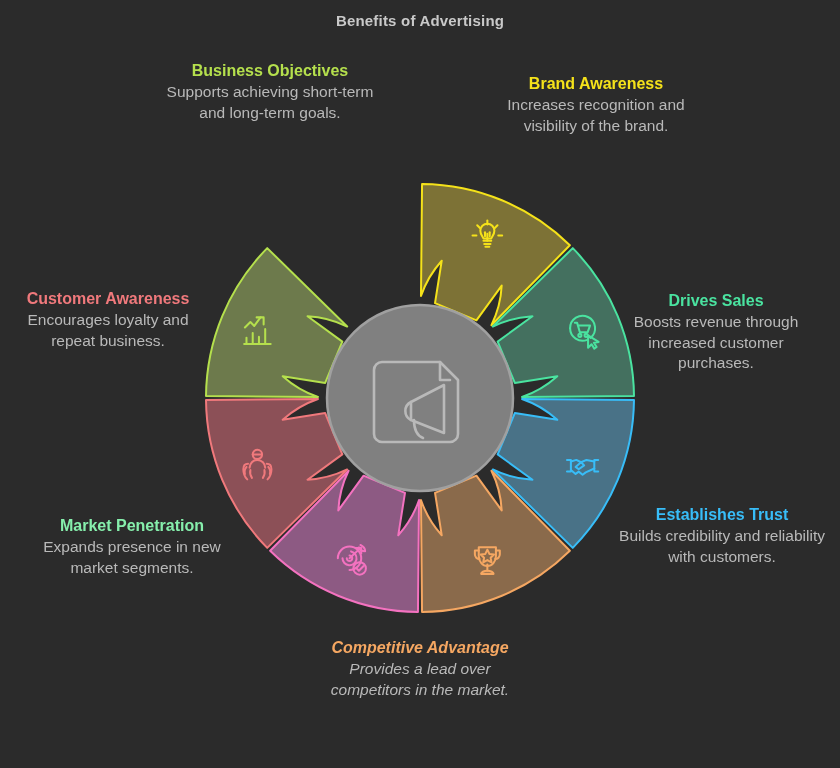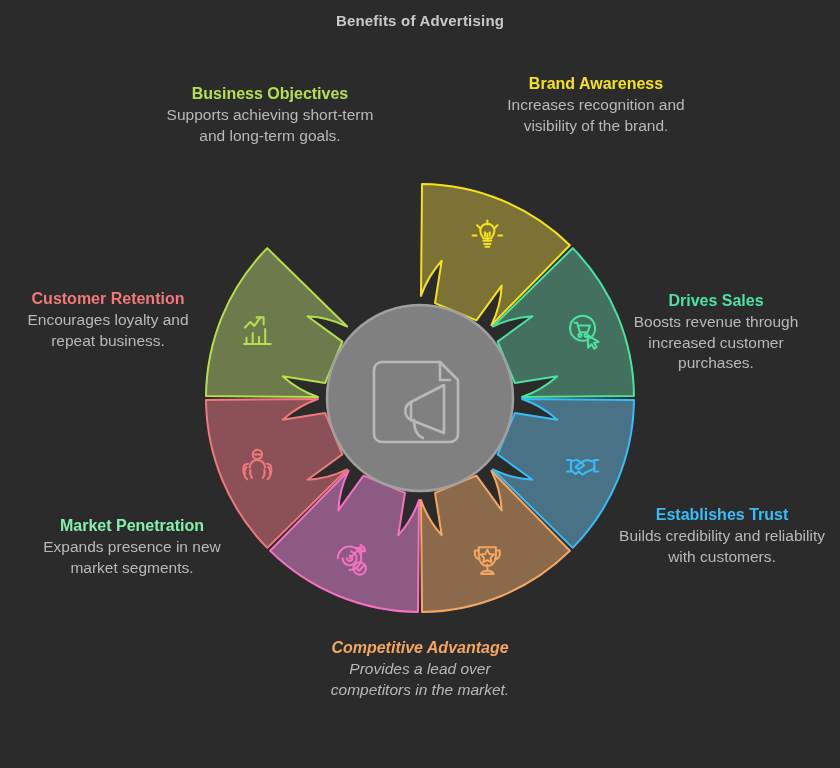--- a/index.html
+++ b/index.html
@@ -173,21 +173,21 @@
       <path d="M202 204 h58 l18 18 v54 a8 8 0 0 1 -8 8 h-68 a8 8 0 0 1 -8 -8 v-64 a8 8 0 0 1 8 -8 z"></path>
       <path d="M270 222 h-10 v-18"></path>
       <path d="M264 227 L264 275 L231 262 L231 244 Z"></path>
       <path d="M231 244 a10 10 0 0 0 0 18"></path>
       <path d="M234 262 c0 10 4 16 9 18"></path>
     </g>
   </svg>
 </div>
 
 <div class="label" id="lbl-business-objectives">
-  <span class="ttl" style="color: rgb(181, 224, 77); margin-top: 23px;">Business Objectives</span>
+  <span class="ttl" style="color: rgb(181, 224, 77);">Business Objectives</span>
   <span class="desc">Supports achieving short-term and long-term goals.</span>
 </div>
 
 <div class="label" id="lbl-brand-awareness">
   <span class="ttl" style="color: rgb(245, 226, 26);">Brand Awareness</span>
   <span class="desc">Increases recognition and visibility of the brand.</span>
 </div>
 
 <div class="label" id="lbl-drives-sales">
   <span class="ttl" style="color: rgb(74, 227, 160);">Drives Sales</span>
@@ -203,15 +203,15 @@
   <span class="ttl" style="color: rgb(245, 167, 98);">Competitive Advantage</span>
   <span class="desc">Provides a lead over competitors in the market.</span>
 </div>
 
 <div class="label" id="lbl-market-penetration">
   <span class="ttl" style="color: #86efac;">Market Penetration</span>
   <span class="desc">Expands presence in new market segments.</span>
 </div>
 
 <div class="label" id="lbl-customer-retention">
-  <span class="ttl" style="color: rgb(240, 121, 124);">Customer Retention</span>
+  <span class="ttl" style="color: rgb(240, 121, 124);">Customer Awareness</span>
   <span class="desc">Encourages loyalty and repeat business.</span>
 </div>
 
 </body></html>

